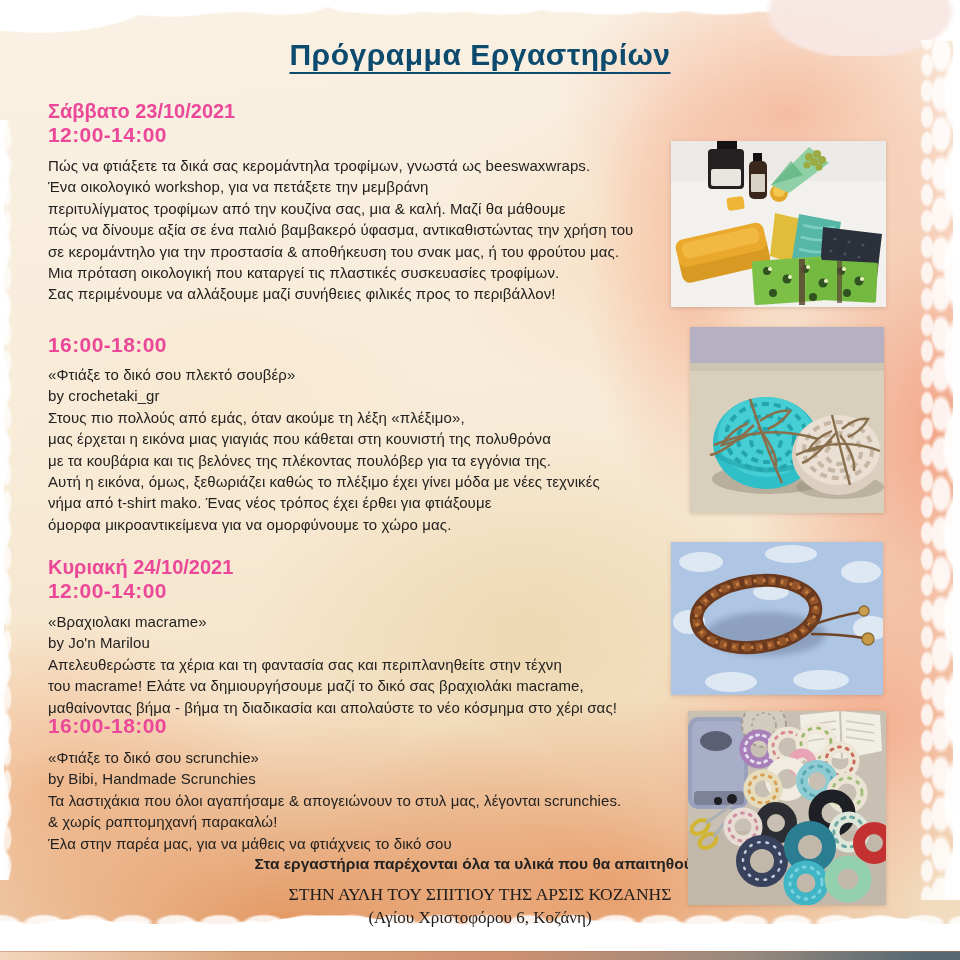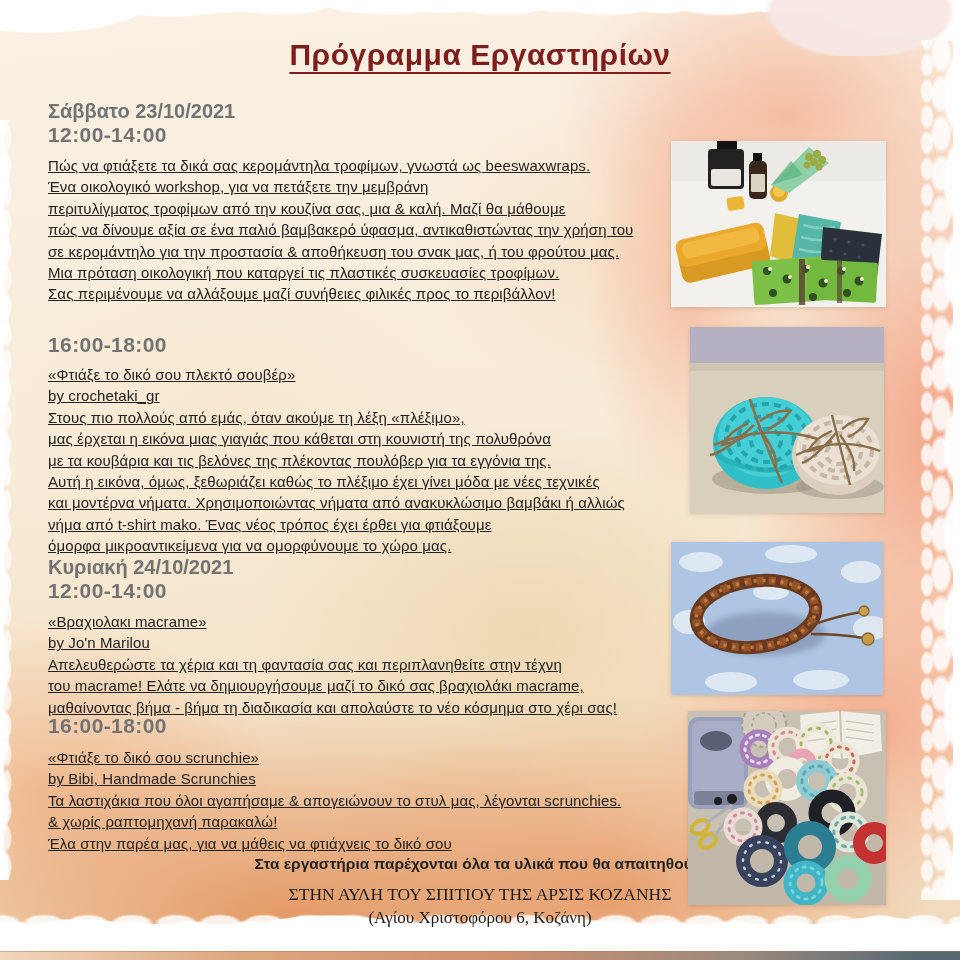--- a/index.html
+++ b/index.html
@@ -78,28 +78,28 @@
     background-repeat:repeat-y,repeat-y,no-repeat;
   }
   .bottom-band{
     position:absolute;left:0;right:0;bottom:0;height:8px;
     background:linear-gradient(90deg,#f2d6bd 0%,#dca77f 25%,#cf9070 52%,#97897e 78%,#566872 96%);
     border-top:1px solid rgba(180,115,85,0.45);
   }
   
   .title{
     position:absolute;top:38px;left:0;right:0;text-align:center;
-    font-size:30px;font-weight:bold;letter-spacing:0.5px;color:#7f1d1d;
+    font-size:30px;font-weight:bold;letter-spacing:0.5px;color:#0c4a6e;
     text-decoration:underline;text-underline-offset:7px;text-decoration-thickness:2px;
   }
-  .hdr{position:absolute;left:48px;font-weight:bold;color:#737373;white-space:nowrap;}
+  .hdr{position:absolute;left:48px;font-weight:bold;color:#ec4899;white-space:nowrap;}
   .hdr.date{font-size:20px;}
   .hdr.time{font-size:21px;letter-spacing:0.4px;}
   .body-block{position:absolute;left:48px;font-size:15px;line-height:21.4px;color:#232220;letter-spacing:0.1px;}
-  .body-block div{white-space:nowrap;text-decoration:underline;}
+  .body-block div{white-space:nowrap;}
   .note{position:absolute;left:0;right:0;text-align:center;font-size:15.5px;font-weight:bold;color:#222;}
   .venue{position:absolute;left:0;right:0;text-align:center;font-family:"Liberation Serif","DejaVu Serif",serif;color:#1d1d1d;}
   .venue.l1{font-size:17.5px;text-align:center;}
   .venue.l2{font-size:17px;}
   
   .photo{position:absolute;box-shadow:0 1px 4px rgba(120,80,60,0.25);}
   .photo svg{display:block;}
 </style>
 </head>
 <body>
@@ -127,21 +127,20 @@
   </div>
 
   <div class="hdr time" style="top:333px">16:00-18:00</div>
   <div class="body-block" style="top:364px">
     <div>«Φτιάξε το δικό σου πλεκτό σουβέρ»</div>
     <div>by crochetaki_gr</div>
     <div>Στους πιο πολλούς από εμάς, όταν ακούμε τη λέξη «πλέξιμο»,</div>
     <div>μας έρχεται η εικόνα μιας γιαγιάς που κάθεται στη κουνιστή της πολυθρόνα</div>
     <div>με τα κουβάρια και τις βελόνες της πλέκοντας πουλόβερ για τα εγγόνια της.</div>
     <div>Αυτή η εικόνα, όμως, ξεθωριάζει καθώς το πλέξιμο έχει γίνει μόδα με νέες τεχνικές</div>
-    <div>και μοντέρνα νήματα. Χρησιμοποιώντας νήματα από ανακυκλώσιμο βαμβάκι ή αλλιώς</div>
     <div>νήμα από t-shirt mako. Ένας νέος τρόπος έχει έρθει για φτιάξουμε</div>
     <div>όμορφα μικροαντικείμενα για να ομορφύνουμε το χώρο μας.</div>
   </div>
 
   <div class="hdr date" style="top:556px">Κυριακή 24/10/2021</div>
   <div class="hdr time" style="top:579px">12:00-14:00</div>
   <div class="body-block" style="top:611px">
     <div>«Βραχιολακι macrame»</div>
     <div>by Jo'n Marilou</div>
     <div>Απελευθερώστε τα χέρια και τη φαντασία σας και περιπλανηθείτε στην τέχνη</div>

